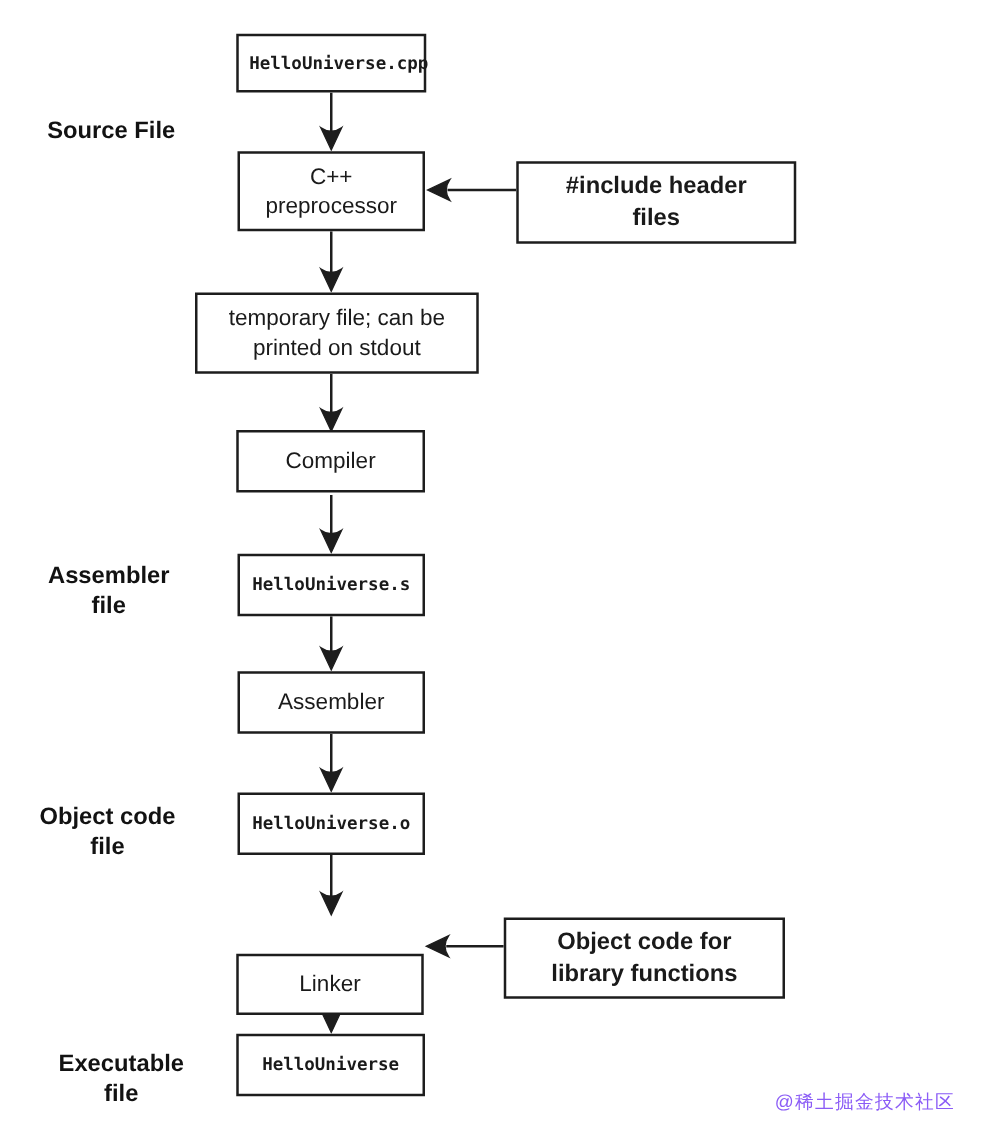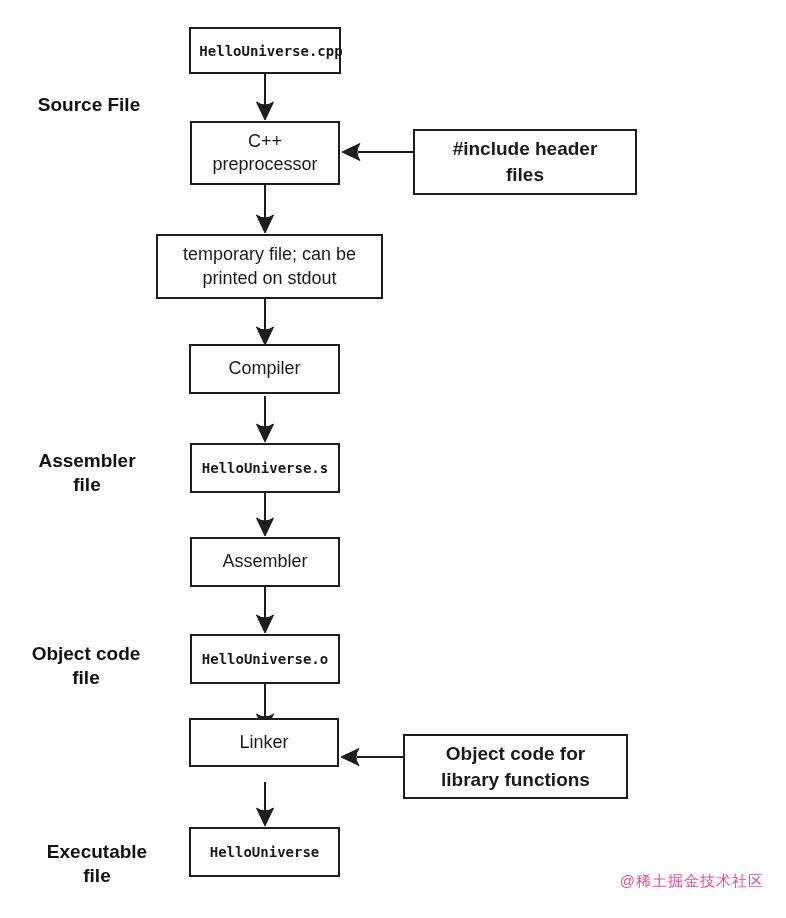--- a/index.html
+++ b/index.html
@@ -47,21 +47,21 @@
     line-height:1.25;
     text-align:center;
     white-space:pre-line;
     color:#121212;
   }
   .watermark{
     position:absolute;
     right:22px;
     top:872px;
     font-size:15px;
-    color:#ec4899;
+    color:#8b5cf6;
     letter-spacing:1px;
     margin-left:45px;
   }
 </style>
 </head>
 <body>
 
 <div class="canvas">
 
   <svg class="arrow-layer" viewBox="0 0 786 918" xmlns="http://www.w3.org/2000/svg">
@@ -123,21 +123,21 @@
 printed on stdout</div>
 
   <div class="box plain" style="left:189px;top:344px;width:151px;height:50px;">Compiler</div>
 
   <div class="box mono" style="left:190px;top:443px;width:150px;height:50px;">HelloUniverse.s</div>
 
   <div class="box plain" style="left:190px;top:537px;width:150px;height:50px;">Assembler</div>
 
   <div class="box mono" style="left:190px;top:634px;width:150px;height:50px;">HelloUniverse.o</div>
 
-  <div class="box plain" style="left:189px;top:718px;width:150px;height:49px;">Linker</div>
+  <div class="box plain" style="left:189px;top:763px;width:150px;height:49px;">Linker</div>
 
   <div class="box boldsans" style="left:403px;top:724px;width:225px;height:65px;">Object code for
 library functions</div>
 
   <div class="box mono" style="left:189px;top:827px;width:151px;height:50px;">HelloUniverse</div>
 
   <div class="side-label" style="left:19px;top:93px;width:140px;">Source File</div>
 
   <div class="side-label" style="left:17px;top:449px;width:140px;">Assembler
 file</div>

